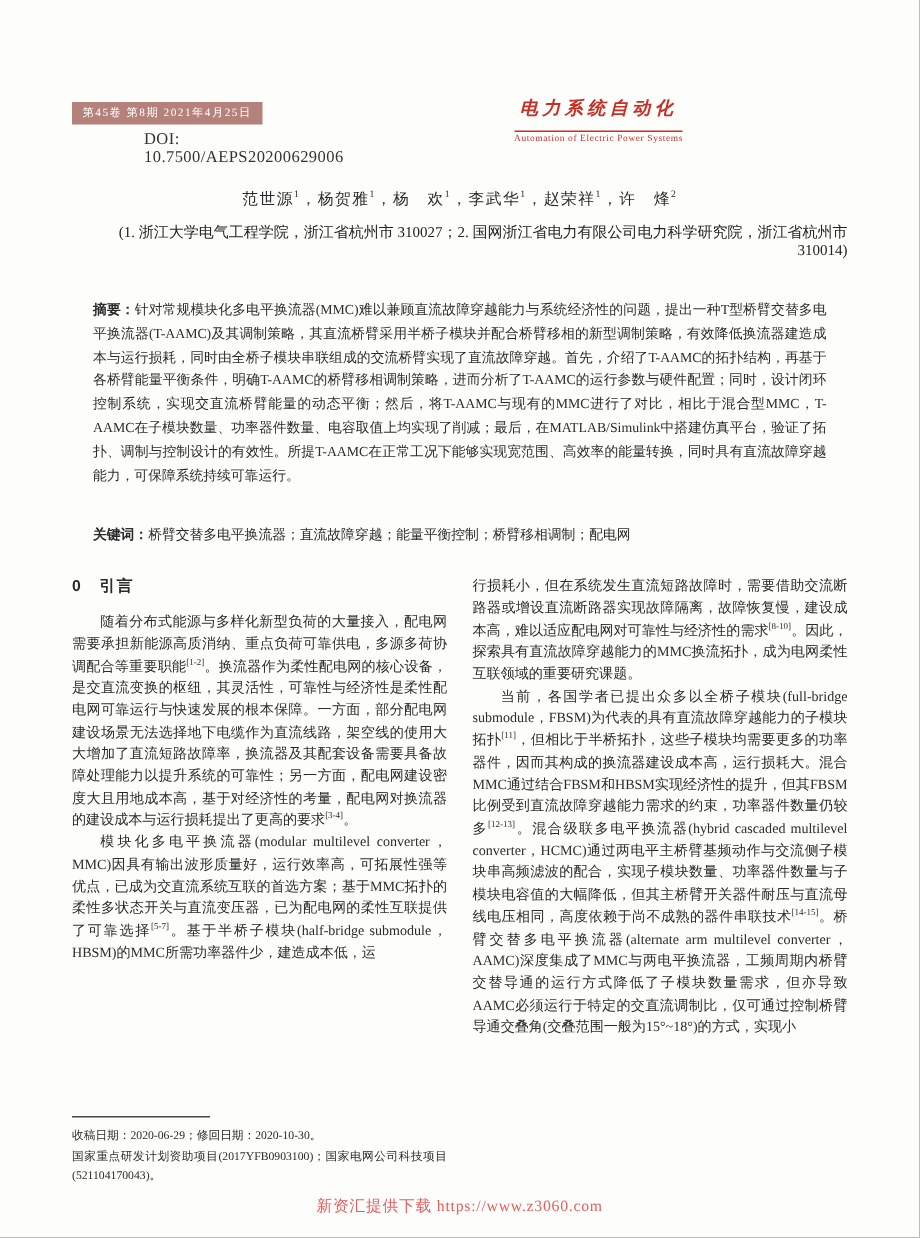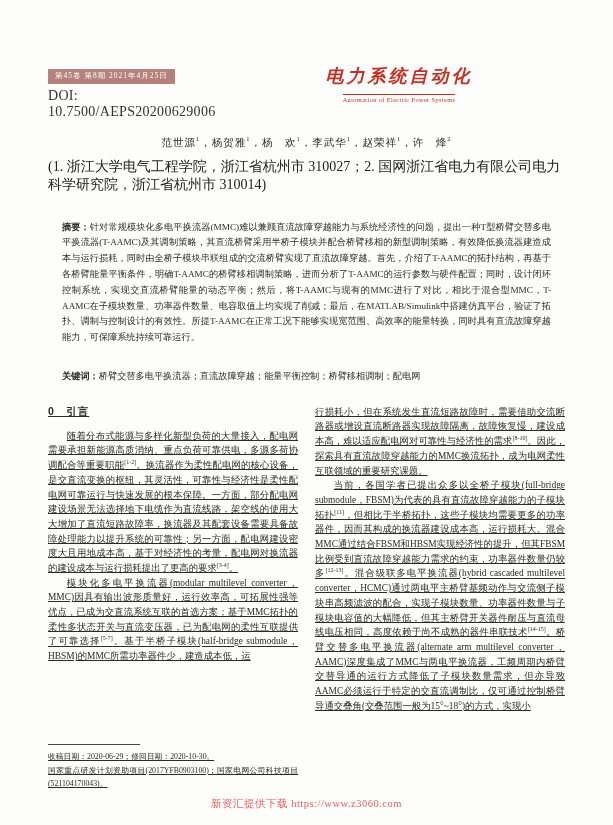--- a/index.html
+++ b/index.html
@@ -20,25 +20,25 @@
   .hdr-left { width: 185px; }
   .issue-box {
     display: inline-block;
     background: #b5817b;
     color: #fff;
     font-size: 7.5px;
     letter-spacing: 1px;
     padding: 2px 7px 3px 7px;
     white-space: nowrap;
   }
-  .doi { font-size: 14px; color: #333; margin-top: 4px; letter-spacing: 0.3px; }
+  .doi { font-size: 11px; color: #333; margin-top: 4px; letter-spacing: 0.3px; margin-left: 48px; }
   .hdr-center { text-align: center; flex: 1; }
   .journal-cn {
     color: #c53026;
-    font-size: 18px;
+    font-size: 12px;
     font-weight: bold;
     font-style: italic;
     letter-spacing: 3px;
     font-family: "Liberation Serif", "DejaVu Serif", serif;
   }
   .journal-en {
     color: #c53026;
     font-size: 6.3px;
     margin-top: 2px;
     letter-spacing: 0.4px;
@@ -51,21 +51,21 @@
   .title {
     margin-top: 38px;
     text-align: center;
     font-size: 17px;
     font-weight: bold;
     letter-spacing: 1.5px;
     font-family: "Liberation Sans", "DejaVu Sans", sans-serif;
   }
   .authors { margin-top: 15px; text-align: center; font-size: 10.5px; letter-spacing: 1px; }
   .authors sup { font-size: 6.5px; }
-  .affiliation { margin-top: 8px; text-align: left; font-size: 14px; color: #222; }
+  .affiliation { margin-top: 8px; text-align: right; font-size: 10px; color: #222; }
   
   .abstract {
     margin-top: 26px;
     padding: 0 14px;
     font-size: 9.2px;
     line-height: 1.72;
     text-align: justify;
   }
   .abstract b, .keywords b { font-family: "Liberation Sans", "DejaVu Sans", sans-serif; }
   .keywords {
@@ -74,21 +74,20 @@
     font-size: 9.2px;
     line-height: 1.7;
     text-align: justify;
   }
   
   .body-cols {
     flex: 1;
     margin-top: 20px;
     display: flex;
     gap: 17px;
-    text-decoration: underline;
   }
   .col { width: 250px; display: flex; flex-direction: column; }
   .sec-heading {
     font-family: "Liberation Sans", "DejaVu Sans", sans-serif;
     font-weight: bold;
     font-size: 10.5px;
     margin-bottom: 10px;
     letter-spacing: 1px;
   }
   .para {

